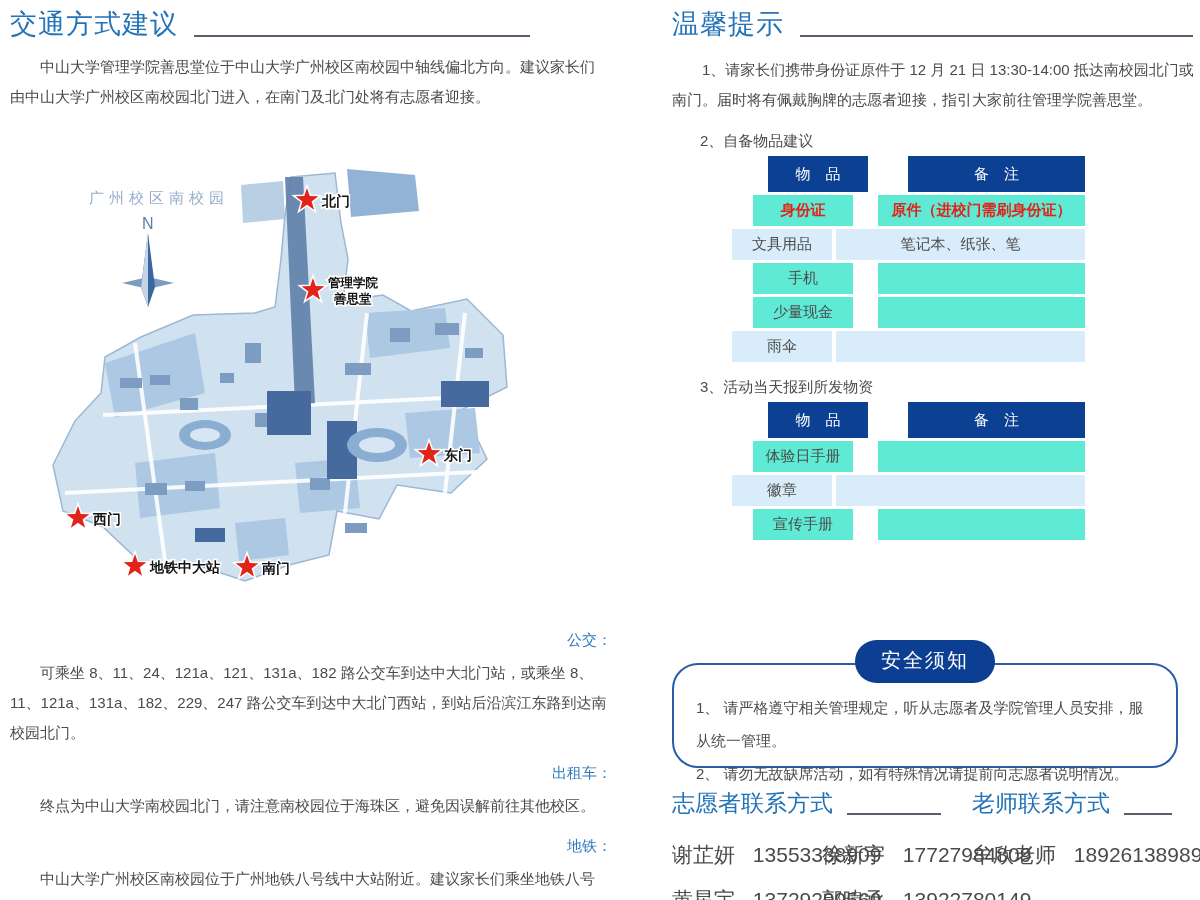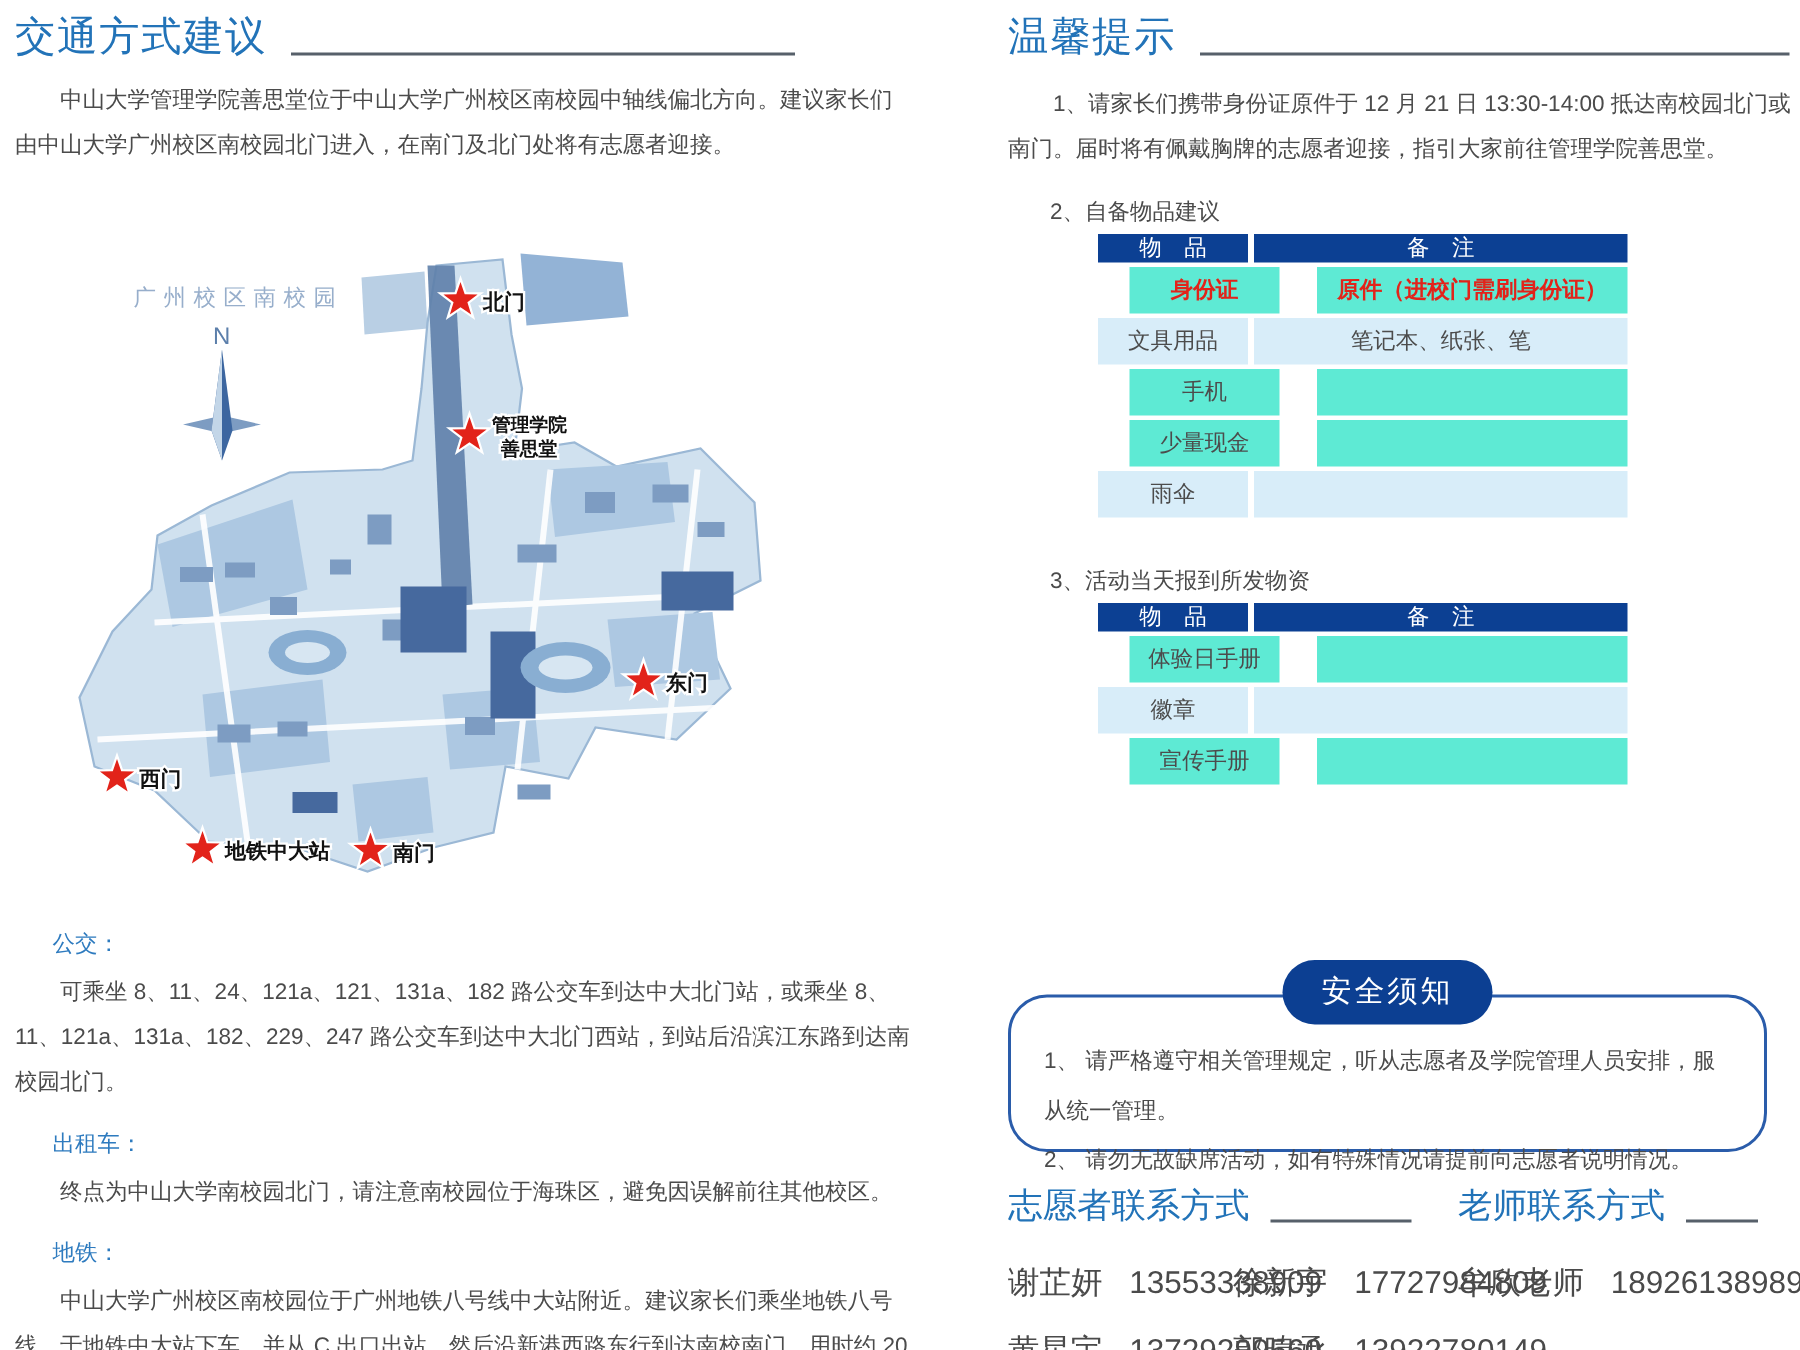--- a/index.html
+++ b/index.html
@@ -12,34 +12,34 @@
   .sec-title .t { font-size:27px; font-weight:500; color:#2273b8; letter-spacing:1px; white-space:nowrap; }
   .sec-title .rule { flex:1; border-bottom:2px solid #57606a; margin:0 0 5px 16px; }
 
   .body-p { font-size:15px; line-height:30px; color:#4b4b4b; text-indent:2em; }
 
   
   .left-title { position:absolute; left:10px; top:6px; width:520px; }
   .left-intro { position:absolute; left:10px; top:52px; width:596px; }
   .map-wrap  { position:absolute; left:45px; top:163px; width:470px; height:428px; }
   .left-sections { position:absolute; left:10px; top:616px; width:602px; }
-  .sec-h { color:#2e7bbf; font-size:15px; font-weight:500; margin:4px 0 8px 25px; }
+  .sec-h { color:#2e7bbf; font-size:15px; font-weight:500; margin:15px 0 8px 25px;text-align:right; }
   .left-sections p { margin-bottom:16px; }
 
   
   .right-title { position:absolute; left:672px; top:6px; width:521px; }
   .note1 { position:absolute; left:672px; top:55px; width:526px; }
   .cap1 { position:absolute; left:700px; top:132px; font-size:15px; color:#4b4b4b; }
   .cap2 { position:absolute; left:700px; top:378px; font-size:15px; color:#4b4b4b; }
   .tbl { position:absolute; left:732px; width:353px; }
   .tbl1 { top:156px; } .tbl2 { top:402px; }
   .trow { display:flex; margin-bottom:3px; }
   .trow .c1 { width:100px; margin-right:4px; display:flex; align-items:center; justify-content:center; }
   .trow .c2 { flex:1; display:flex; align-items:center; justify-content:center; }
-  .thead .c1,.thead .c2 { height:19px; background:#0c4093; color:#fff; font-size:15px; }
+  .thead .c1,.thead .c2 { height:36px; background:#0c4093; color:#fff; font-size:15px;margin-left:36px; }
   .tdata .c1,.tdata .c2 { height:31px; font-size:15px; color:#4c4c4c; }
   .row-dark .c1,.row-dark .c2 { background:#5eead4;margin-left:21px; }
   .row-light .c1,.row-light .c2 { background:#d8edf9; }
   .hl .c1,.hl .c2 { color:#e2231a; font-weight:bold; }
 
   
   .safety { position:absolute; left:672px; top:663px; width:506px; height:105px;
     border:2px solid #2a5caa; border-radius:26px; padding:26px 22px 0 22px; }
   .safety-pill { position:absolute; top:-25px; left:50%; transform:translateX(-50%);
     background:#0c3f92; color:#fff; font-size:20px; letter-spacing:2px;

